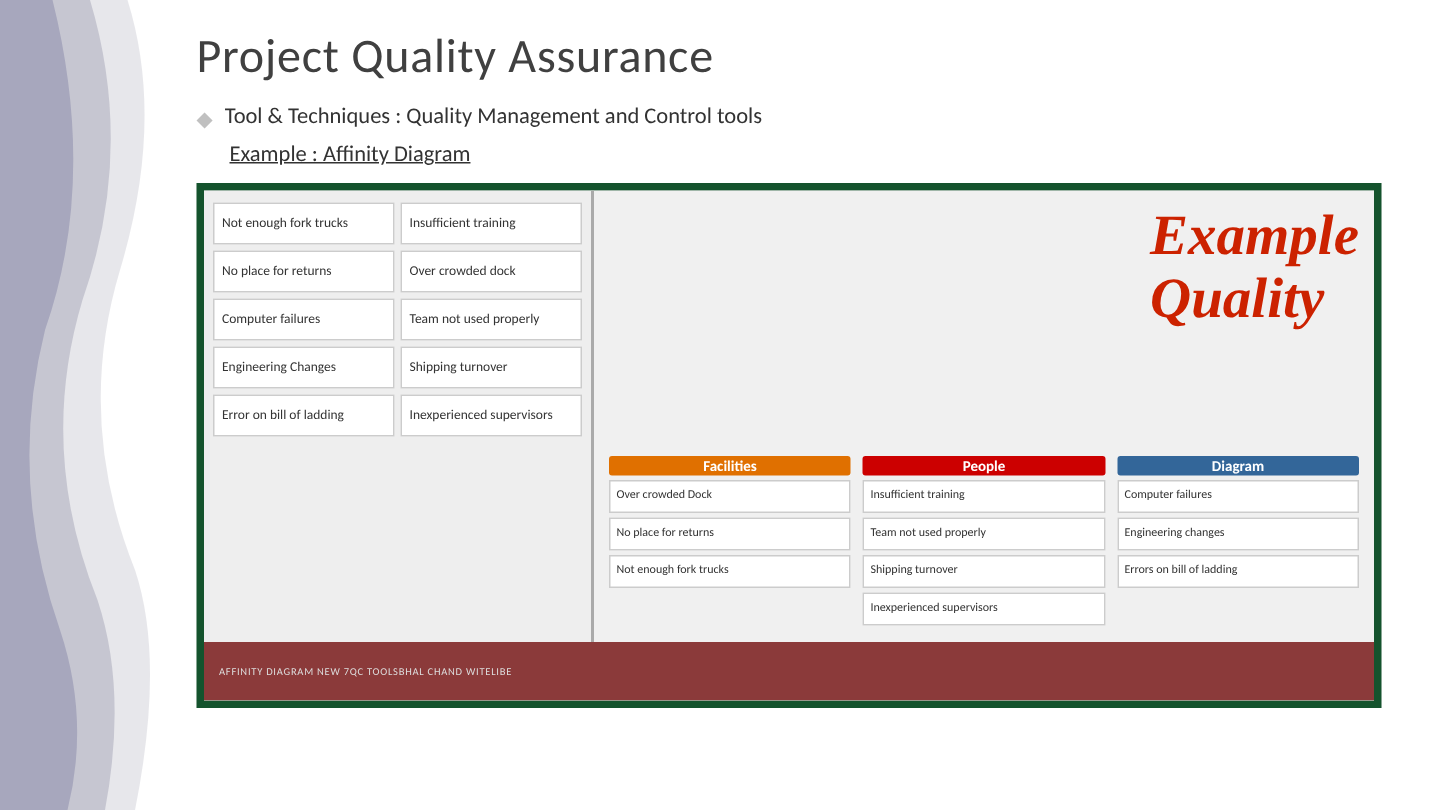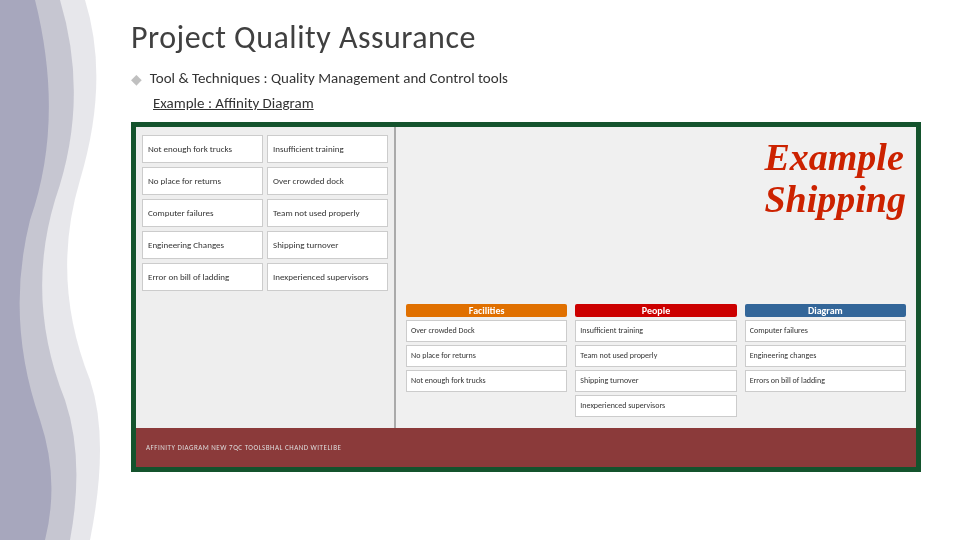--- a/index.html
+++ b/index.html
@@ -231,21 +231,21 @@
       <div class="card-row">
         <div class="card">Error on bill of ladding</div>
         <div class="card">Inexperienced supervisors</div>
       </div>
     </div>
 
     <div class="right-panel">
 
       <div class="affinity-title-text">
         <div>Example</div>
-        <div>Shipping</div>
+        <div>Quality</div>
       </div>
 
       <div class="groups-row">
 
         <div class="group">
           <div class="group-header facilities">Facilities</div>
           <div class="group-card">Over crowded Dock</div>
           <div class="group-card">No place for returns</div>
           <div class="group-card">Not enough fork trucks</div>
         </div>

